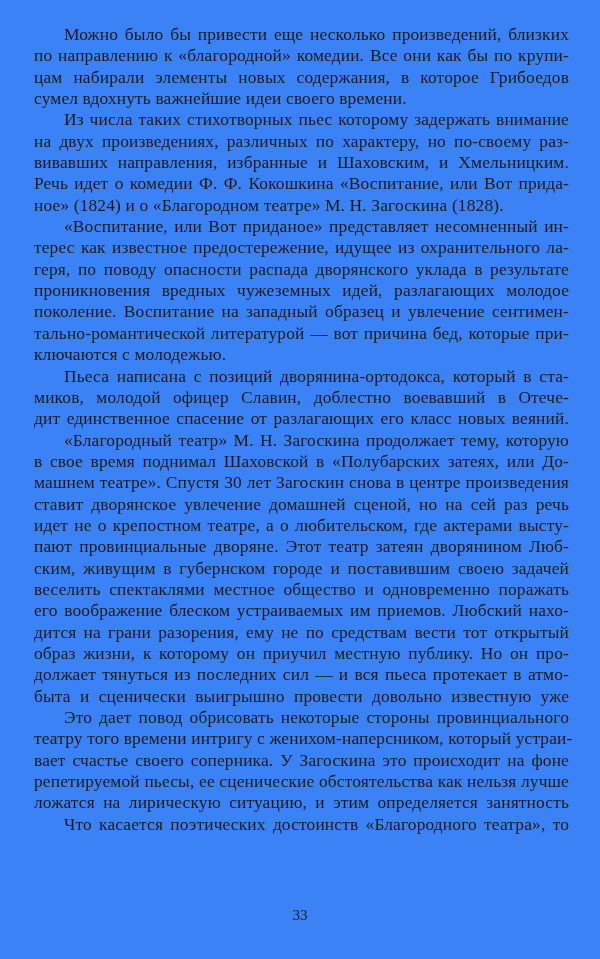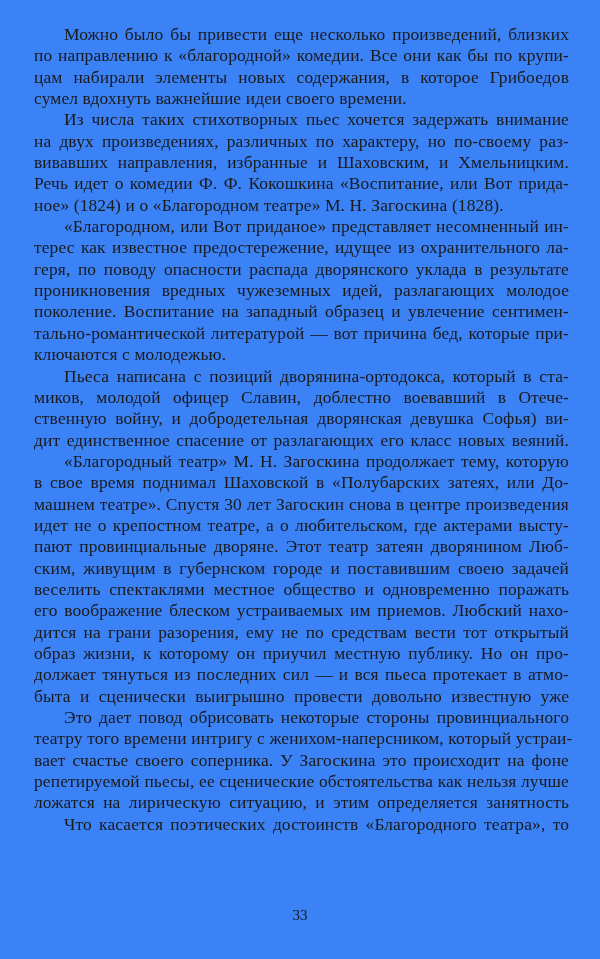--- a/index.html
+++ b/index.html
@@ -33,42 +33,42 @@
 <body>
 
 <div class="page">
   <div class="text-block">
 
     <span class="line indent">Можно было бы привести еще несколько произведений, близких</span>
     <span class="line">по направлению к «благородной» комедии. Все они как бы по крупи-</span>
     <span class="line">цам набирали элементы новых содержания, в которое  Грибоедов</span>
     <span class="line last">сумел вдохнуть важнейшие идеи своего времени.</span>
 
-    <span class="line indent">Из числа таких стихотворных пьес хочется задержать внимание</span>
+    <span class="line indent">Из числа таких стихотворных пьес которому задержать внимание</span>
     <span class="line">на двух произведениях, различных по характеру, но по-своему раз-</span>
     <span class="line">вивавших направления, избранные и Шаховским, и Хмельницким.</span>
     <span class="line">Речь идет о комедии Ф. Ф. Кокошкина «Воспитание, или Вот прида-</span>
     <span class="line last">ное» (1824) и о «Благородном театре» М. Н. Загоскина (1828).</span>
 
-    <span class="line indent">«Благородном, или Вот приданое» представляет несомненный ин-</span>
+    <span class="line indent">«Воспитание, или Вот приданое» представляет несомненный ин-</span>
     <span class="line">терес как известное предостережение, идущее из охранительного ла-</span>
     <span class="line">геря, по поводу опасности распада дворянского уклада в результате</span>
     <span class="line">проникновения вредных чужеземных идей, разлагающих  молодое</span>
     <span class="line">поколение. Воспитание на западный образец и увлечение сентимен-</span>
     <span class="line">тально-романтической литературой — вот причина бед, которые при-</span>
     <span class="line last">ключаются с молодежью.</span>
 
     <span class="line indent">Пьеса написана с позиций дворянина-ортодокса, который в ста-</span>
     <span class="line">миков, молодой офицер Славин, доблестно воевавший в Отече-</span>
-    <span class="line">ственную войну, и добродетельная дворянская девушка  Софья) ви-</span>
     <span class="line">дит единственное спасение от разлагающих его класс новых веяний.</span>
 
     <span class="line indent">«Благородный театр» М. Н. Загоскина продолжает тему, которую</span>
     <span class="line">в свое время поднимал Шаховской в «Полубарских затеях, или До-</span>
     <span class="line">машнем театре». Спустя 30 лет Загоскин снова в центре произведения</span>
+    <span class="line">ставит дворянское увлечение домашней сценой, но на сей раз речь</span>
     <span class="line">идет не о крепостном театре, а о любительском, где актерами высту-</span>
     <span class="line">пают провинциальные дворяне. Этот театр затеян дворянином Люб-</span>
     <span class="line">ским, живущим в губернском городе и поставившим своею задачей</span>
     <span class="line">веселить спектаклями местное общество и одновременно поражать</span>
     <span class="line">его воображение блеском устраиваемых им приемов. Любский нахо-</span>
     <span class="line">дится на грани разорения, ему не по средствам вести тот открытый</span>
     <span class="line">образ жизни, к которому он приучил местную публику. Но он про-</span>
     <span class="line">должает тянуться из последних сил — и вся пьеса протекает в атмо-</span>
 
     <span class="line">быта и сценически выигрышно провести довольно известную уже</span>

